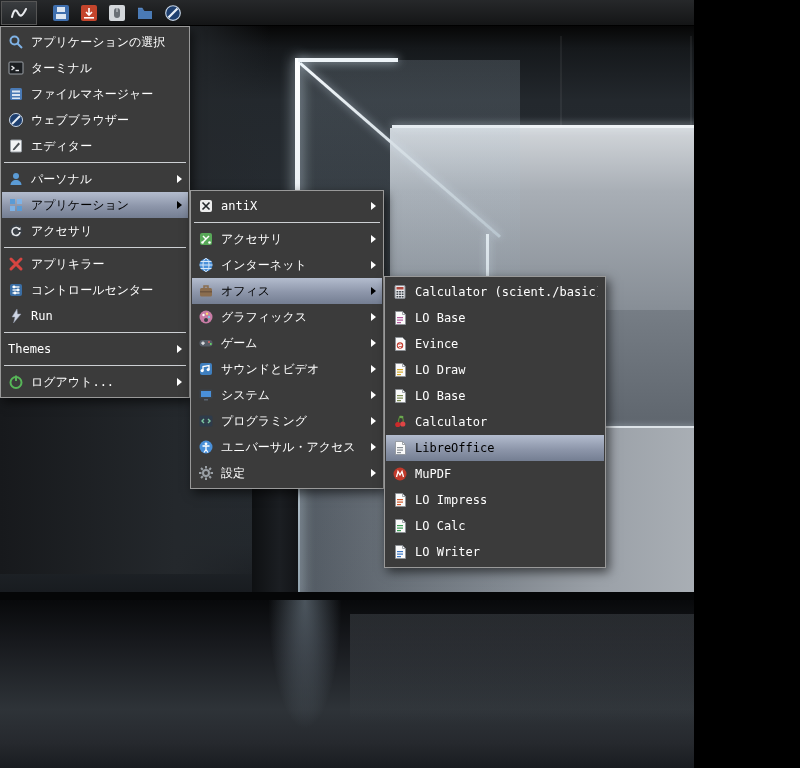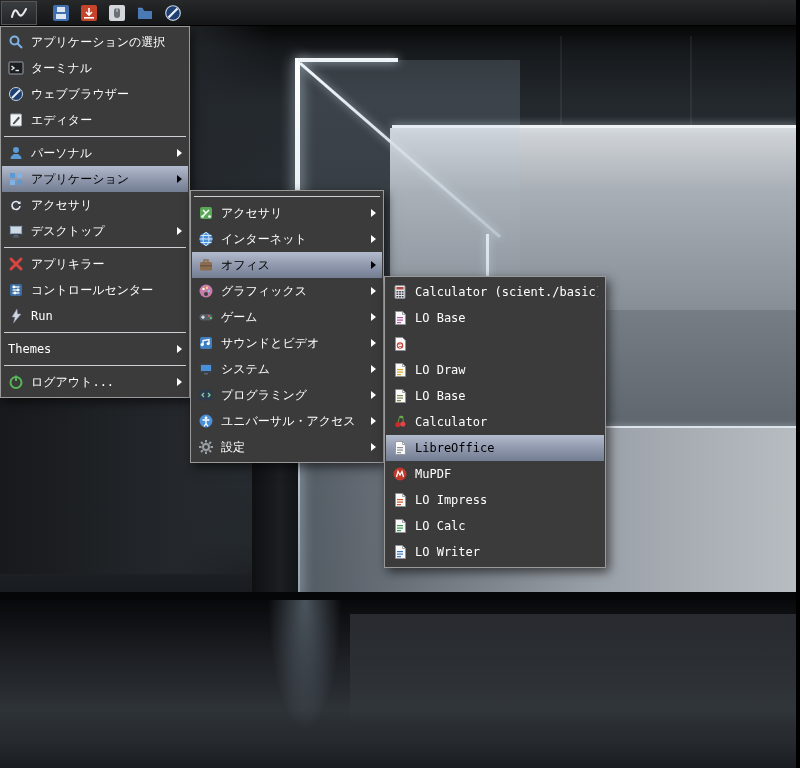--- a/index.html
+++ b/index.html
@@ -1,18 +1,18 @@
 <!DOCTYPE html>
 <html style="--taskbar-bg: #141516; --menu-bg: #3b3b3b; --menu-text: #ffffff; --highlight-start: #b3bcce; --highlight-end: #747e92; --highlight-text: #000000; --separator: #cdd0d4;"><head>
 <meta charset="utf-8">
 <style>
   * { margin:0; padding:0; box-sizing:border-box; }
   html,body { width:800px; height:768px; overflow:hidden; background:#000;
               font-family:"DejaVu Sans","Liberation Sans",sans-serif; }
-  #screen { position:relative; width:796px; height:768px; overflow:hidden;padding-left:22px; }
+  #screen { position:relative; width:694px; height:768px; overflow:hidden;padding-left:22px; }
 
   
   #wallpaper { position:absolute; left:0; top:26px; width:800px; height:742px;
     background:linear-gradient(180deg,#060606 0%,#15181b 3%,#23282d 10%,#2b3137 45%,#23282d 70%,#15181c 78%,#2c3238 96%,#202529 100%); }
   .wp { position:absolute; }
   .wp-left-dark    { left:0; top:0; width:270px; height:548px;
     background:linear-gradient(90deg,#17191c 0%,#24282c 65%,rgba(36,40,44,0) 100%); }
   .wp-right-panel-top { left:390px; top:102px; width:410px; height:182px;
     background:linear-gradient(180deg,#d2d6da 0%,#a8aeb5 35%,#878e96 100%); }
   .wp-right-edge-line { left:392px; top:99px; width:408px; height:3px; background:#eef2f5;
@@ -177,20 +177,31 @@
               <rect x="1" y="2" width="14" height="12" rx="1" fill="#1c1f22" stroke="#9aa0a6"></rect>
               <path d="M3.5 6l2.5 2-2.5 2" fill="none" stroke="#e8eaed" stroke-width="1.4"></path>
               <line x1="7.5" y1="10.5" x2="11" y2="10.5" stroke="#e8eaed" stroke-width="1.4"></line>
             </svg>
           </span>
           <span class="mi-label">ターミナル</span>
         </div>
         <div class="menu-item">
           <span class="mi-icon">
             <svg viewBox="0 0 16 16">
+              <rect x="2" y="2" width="12" height="12" rx="1.5" fill="#4a7ab5"></rect>
+              <rect x="4" y="4.5" width="8" height="2" fill="#dce6f2"></rect>
+              <rect x="4" y="8" width="8" height="2" fill="#dce6f2"></rect>
+              <rect x="4" y="11.5" width="8" height="1.5" fill="#dce6f2"></rect>
+            </svg>
+          </span>
+          <span class="mi-label">ファイルマネージャー</span>
+        </div>
+        <div class="menu-item">
+          <span class="mi-icon">
+            <svg viewBox="0 0 16 16">
               <circle cx="8" cy="8" r="6.5" fill="#1e3f6f" stroke="#c6d4e4"></circle>
               <path d="M4 12 12 4" stroke="#e8eef5" stroke-width="2"></path>
             </svg>
           </span>
           <span class="mi-label">ウェブブラウザー</span>
         </div>
         <div class="menu-item">
           <span class="mi-icon">
             <svg viewBox="0 0 16 16">
               <rect x="2.5" y="2" width="11" height="12" rx="1" fill="#f2f3f4" stroke="#9aa0a6"></rect>
@@ -224,32 +235,20 @@
         </div>
         <div class="menu-item">
           <span class="mi-icon">
             <svg viewBox="0 0 16 16">
               <circle cx="8" cy="8" r="6.5" fill="#3a3f45"></circle>
               <path d="M11.5 6.5A4 4 0 1 0 12 9" fill="none" stroke="#e8eaed" stroke-width="1.6"></path>
               <path d="M12.5 4v3h-3Z" fill="#e8eaed"></path>
             </svg>
           </span>
           <span class="mi-label">アクセサリ</span>
-        </div>
-        <div class="menu-item">
-          <span class="mi-icon">
-            <svg viewBox="0 0 16 16">
-              <rect x="1.5" y="2.5" width="13" height="9" rx="1" fill="#8fa3b8" stroke="#3c434a"></rect>
-              <rect x="3" y="4" width="10" height="6" fill="#cfd9e4"></rect>
-              <rect x="6" y="12" width="4" height="1.5" fill="#5a6570"></rect>
-              <rect x="4.5" y="13.5" width="7" height="1" fill="#5a6570"></rect>
-            </svg>
-          </span>
-          <span class="mi-label">デスクトップ</span>
-          <span class="mi-arrow"></span>
         </div>
         <div class="menu-sep"></div>
         <div class="menu-item">
           <span class="mi-icon">
             <svg viewBox="0 0 16 16">
               <path d="M3 3 13 13M13 3 3 13" stroke="#d64541" stroke-width="3" stroke-linecap="round"></path>
             </svg>
           </span>
           <span class="mi-label">アプリキラー</span>
         </div>
@@ -286,20 +285,30 @@
             <svg viewBox="0 0 16 16">
               <circle cx="8" cy="8.5" r="5.5" fill="none" stroke="#57b558" stroke-width="2"></circle>
               <line x1="8" y1="1.5" x2="8" y2="7" stroke="#57b558" stroke-width="2"></line>
             </svg>
           </span>
           <span class="mi-label">ログアウト...</span>
           <span class="mi-arrow"></span>
         </div>
       </div>
       <div class="menu" style="left: 190px; top: 190px; width: 194px;">
+        <div class="menu-item">
+          <span class="mi-icon">
+            <svg viewBox="0 0 16 16">
+              <rect x="2" y="2" width="12" height="12" rx="2" fill="#ececec"></rect>
+              <path d="M4.5 11.5 11.5 4.5M4.5 4.5 11.5 11.5" stroke="#22262a" stroke-width="1.6"></path>
+            </svg>
+          </span>
+          <span class="mi-label">antiX</span>
+          <span class="mi-arrow"></span>
+        </div>
         <div class="menu-sep"></div>
         <div class="menu-item">
           <span class="mi-icon">
             <svg viewBox="0 0 16 16">
               <rect x="2" y="2" width="12" height="12" rx="2" fill="#58a858"></rect>
               <path d="M5 11 11 5M5 5l3 3" stroke="#fff" stroke-width="1.5" fill="none"></path>
               <circle cx="4.5" cy="11.5" r="1.3" fill="#fff"></circle>
               <circle cx="11.5" cy="11.5" r="1.3" fill="#fff"></circle>
             </svg>
           </span>
@@ -452,20 +461,21 @@
           <span class="mi-label">LO Base</span>
         </div>
         <div class="menu-item">
           <span class="mi-icon">
             <svg viewBox="0 0 16 16">
               <path d="M3.5 1.5h7l3 3v10h-10Z" fill="#fbfbfb" stroke="#8a8f96" stroke-width="0.8"></path>
               <circle cx="8" cy="9.5" r="3.2" fill="#c0392b"></circle>
               <path d="M6.3 9.5h3.4a1.7 1.7 0 1 0-.4 1.3" stroke="#fff" stroke-width="1" fill="none"></path>
             </svg>
           </span>
+          <span class="mi-label">Evince</span>
         </div>
         <div class="menu-item">
           <span class="mi-icon">
             <svg viewBox="0 0 16 16">
               <path d="M3.5 1.5h7l3 3v10h-10Z" fill="#fbfbfb" stroke="#8a8f96" stroke-width="0.8"></path>
               <path d="M10.5 1.5v3h3" fill="none" stroke="#8a8f96" stroke-width="0.8"></path>
               <rect x="5" y="7" width="6" height="1.2" fill="#d4a92a"></rect>
               <rect x="5" y="9.5" width="6" height="1.2" fill="#d4a92a"></rect>
               <rect x="5" y="12" width="4" height="1.2" fill="#d4a92a"></rect>
             </svg>

